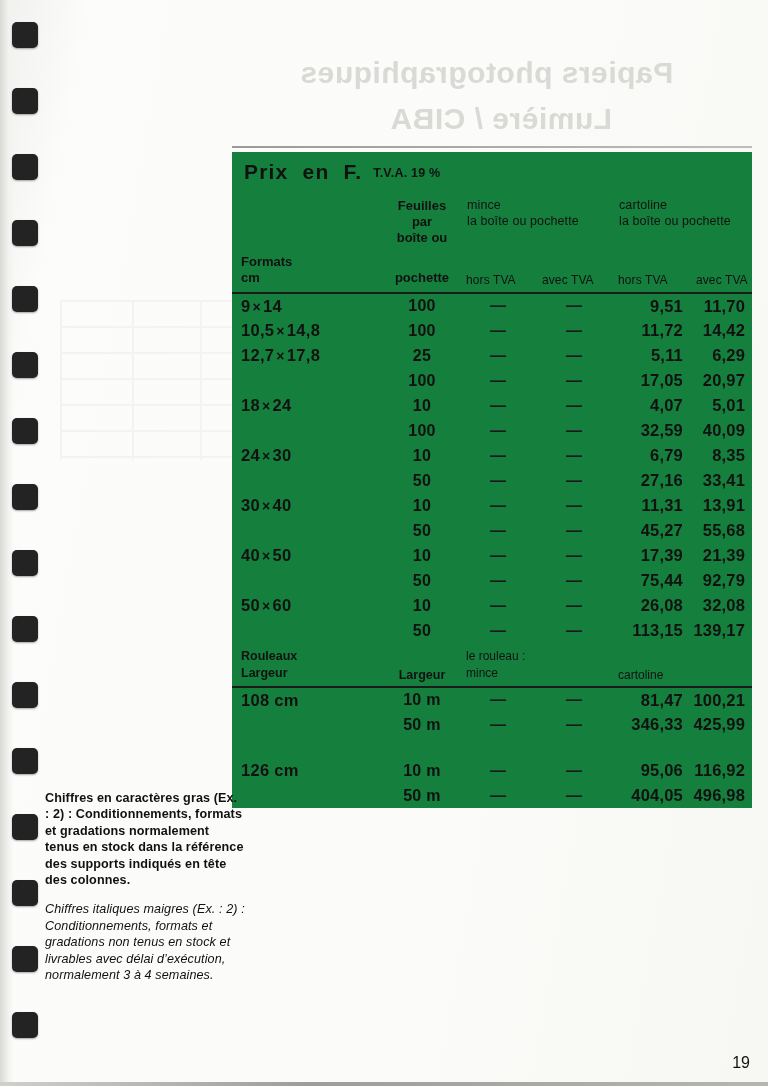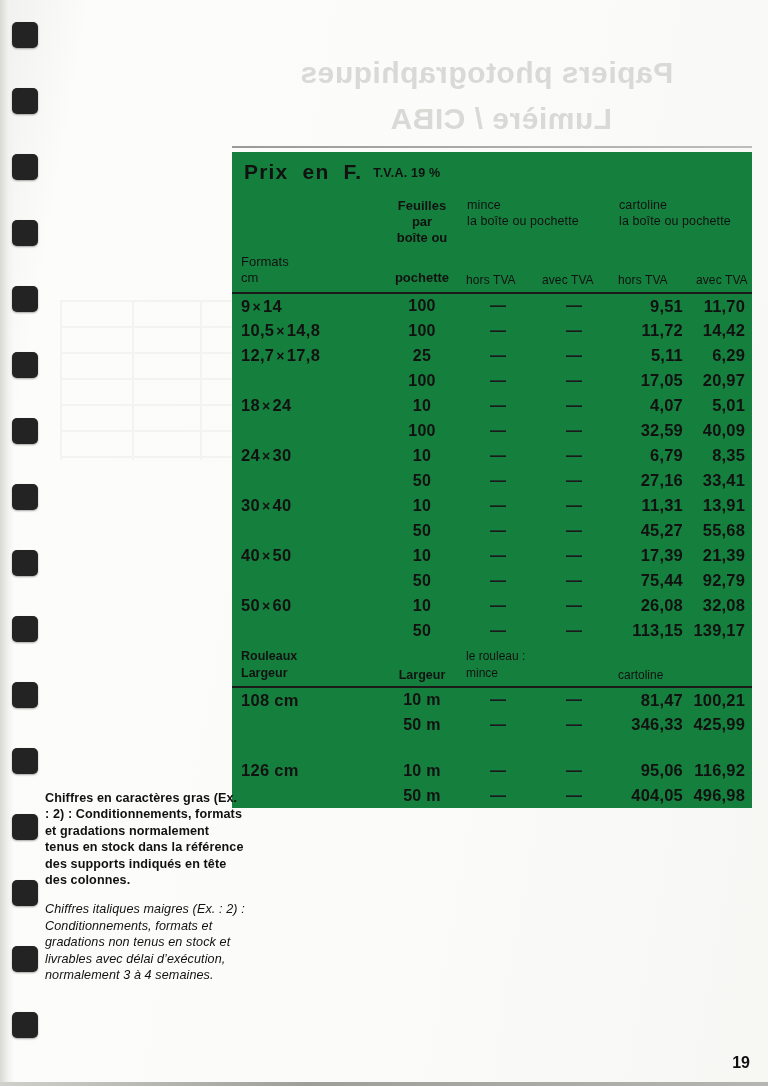--- a/index.html
+++ b/index.html
@@ -74,21 +74,21 @@
   .t-sub{font-size:12.5px;font-weight:bold;margin-left:11px;letter-spacing:.2px;
          position:relative;top:-2px;}
 
   
   .hdr-grouplabel{
     font-size:12.5px;line-height:16px;font-weight:normal;
     padding:5px 0 0 7px !important;vertical-align:top !important;
     letter-spacing:.1px;
   }
   .hdr-formats{
-    font-size:13px;font-weight:normal;line-height:16px;
+    font-size:13px;font-weight:bold;line-height:16px;
     padding:0 0 6px 9px !important;vertical-align:bottom !important;
   }
   .hdr-feuilles{
     font-size:13px;font-weight:bold;line-height:16px;
     padding:0 0 6px 0 !important;text-align:center;vertical-align:bottom !important;
   }
   .hdr-tva{
     font-size:12px;font-weight:normal;
     padding:0 0 5px 6px !important;vertical-align:bottom !important;
     letter-spacing:.1px;
@@ -119,21 +119,21 @@
   tr.spacer-row{height:21px;}
 
   
   .legend{position:absolute;left:45px;top:790px;width:200px;}
   .legend p{margin:0;}
   .leg-bold{font-size:12.6px;font-weight:bold;line-height:16.4px;letter-spacing:.1px;}
   .leg-ital{font-size:12.6px;font-style:italic;line-height:16.4px;margin-top:13px !important;
             letter-spacing:.1px;}
 
   
-  .pageno{position:absolute;right:18px;bottom:14px;font-size:16px;font-weight:bold;}
+  .pageno{position:absolute;right:18px;bottom:14px;font-size:16px;font-weight:normal;}
   .bottom-rule{position:absolute;left:0;right:0;bottom:0;height:4px;
                background:linear-gradient(90deg,#cfcfcb,#9d9d99 40%,#b5b5b1);}
 </style>
 </head>
 <body>
 
 <div class="paper-grad"></div>
 <div class="edge-shadow"></div>
 
 <div class="holes" id="holes">

